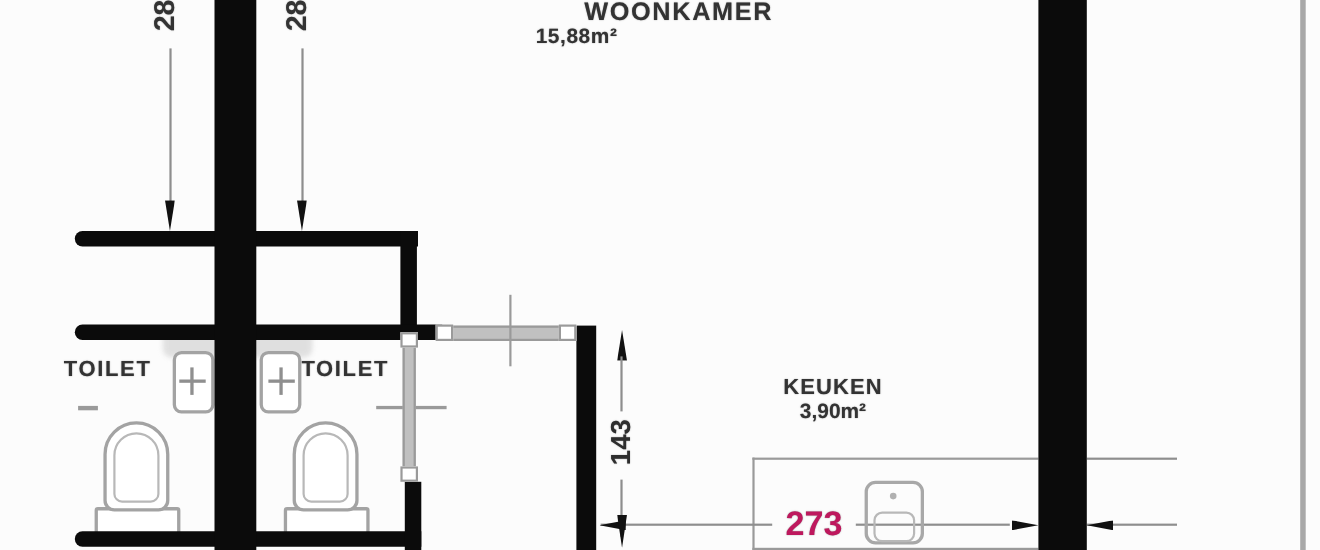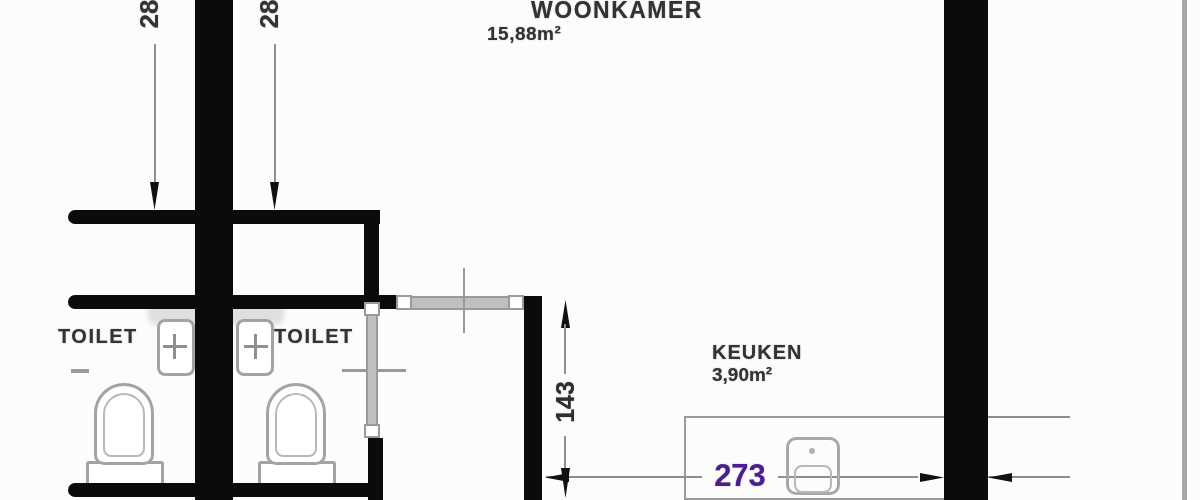--- a/index.html
+++ b/index.html
@@ -46,21 +46,21 @@
   </div>
   <div class="dimline" style="left:154px;top:44px;width:2px;height:144px;"></div>
   <div class="spike spike-down" style="left:150px;top:182px;width:9px;height:28px;"></div>
   <div class="dimline" style="left:274px;top:44px;width:2px;height:144px;"></div>
   <div class="spike spike-down" style="left:270px;top:182px;width:9px;height:28px;"></div>
 
   <div class="label" style="left:487px;top:-3px;width:260px;">
     <div class="room-title">WOONKAMER</div>
     <div class="room-area">15,88m²</div>
   </div>
-  <div class="label" style="left:712px;top:341px;">
+  <div class="label" style="left:712px;top:341px;text-align:center;">
     <div style="font-size:20px;letter-spacing:1px;">KEUKEN</div>
     <div style="font-size:19px;">3,90m²</div>
   </div>
   <div class="label" style="left:58px;top:325px;font-size:20px;letter-spacing:1.5px;">TOILET</div>
   <div class="label" style="left:274px;top:325px;font-size:20px;letter-spacing:1.5px;">TOILET</div>
 
   <div class="blob" style="left:148px;top:299px;width:54px;height:26px;"></div>
   <div class="thinline" style="left:71px;top:369px;width:18px;height:4px;"></div>
   <div class="fixture" style="left:157px;top:319px;width:38px;height:57px;border-radius:8px;"></div>
   <div class="thinline" style="left:163px;top:345px;width:24px;height:3px;background:#8f8f8f;"></div>
@@ -79,21 +79,21 @@
   <div class="thinline" style="left:342px;top:369px;width:64px;height:3px;"></div>
 
   <div class="abs" style="left:684px;top:416px;width:260px;height:84px;border:2px solid #9a9a9a;box-sizing:border-box;border-right:none;"></div>
 
   <div class="dimline" style="left:546px;top:476px;width:372px;height:2px;"></div>
   <div class="spike arr-left" style="left:545px;top:473px;width:24px;height:9px;"></div>
   <div class="spike arr-right" style="left:920px;top:473px;width:24px;height:9px;"></div>
   <div class="fixture-light" style="left:786px;top:437px;width:54px;height:58px;border-radius:10px;border-width:3px;border-color:#a8a8a8;"></div>
   <div class="fixture-light" style="left:794px;top:465px;width:38px;height:28px;border-radius:8px;"></div>
   <div class="abs" style="left:809px;top:448px;width:6px;height:6px;background:#b0b0b0;border-radius:50%;"></div>
-  <div class="label" style="left:702px;top:458px;width:76px;font-size:31px;text-align:center;background:#fcfcfc;color:#4c1d95;">273</div>
+  <div class="label" style="left:702px;top:458px;width:76px;font-size:31px;text-align:center;background:#fcfcfc;color:#be185d;">273</div>
 
   <div class="spike spike-up" style="left:561px;top:300px;width:9px;height:28px;"></div>
   <div class="dimline" style="left:564px;top:324px;width:2px;height:50px;"></div>
   <div class="label rot" style="left:529px;top:366px;width:72px;height:72px;font-size:25px;color:#2e2e2e;">
     <span>143</span>
   </div>
   <div class="dimline" style="left:564px;top:436px;width:2px;height:52px;"></div>
   <div class="spike spike-down" style="left:561px;top:468px;width:9px;height:30px;"></div>
 
   <div class="dimline" style="left:988px;top:416px;width:82px;height:2px;"></div>

